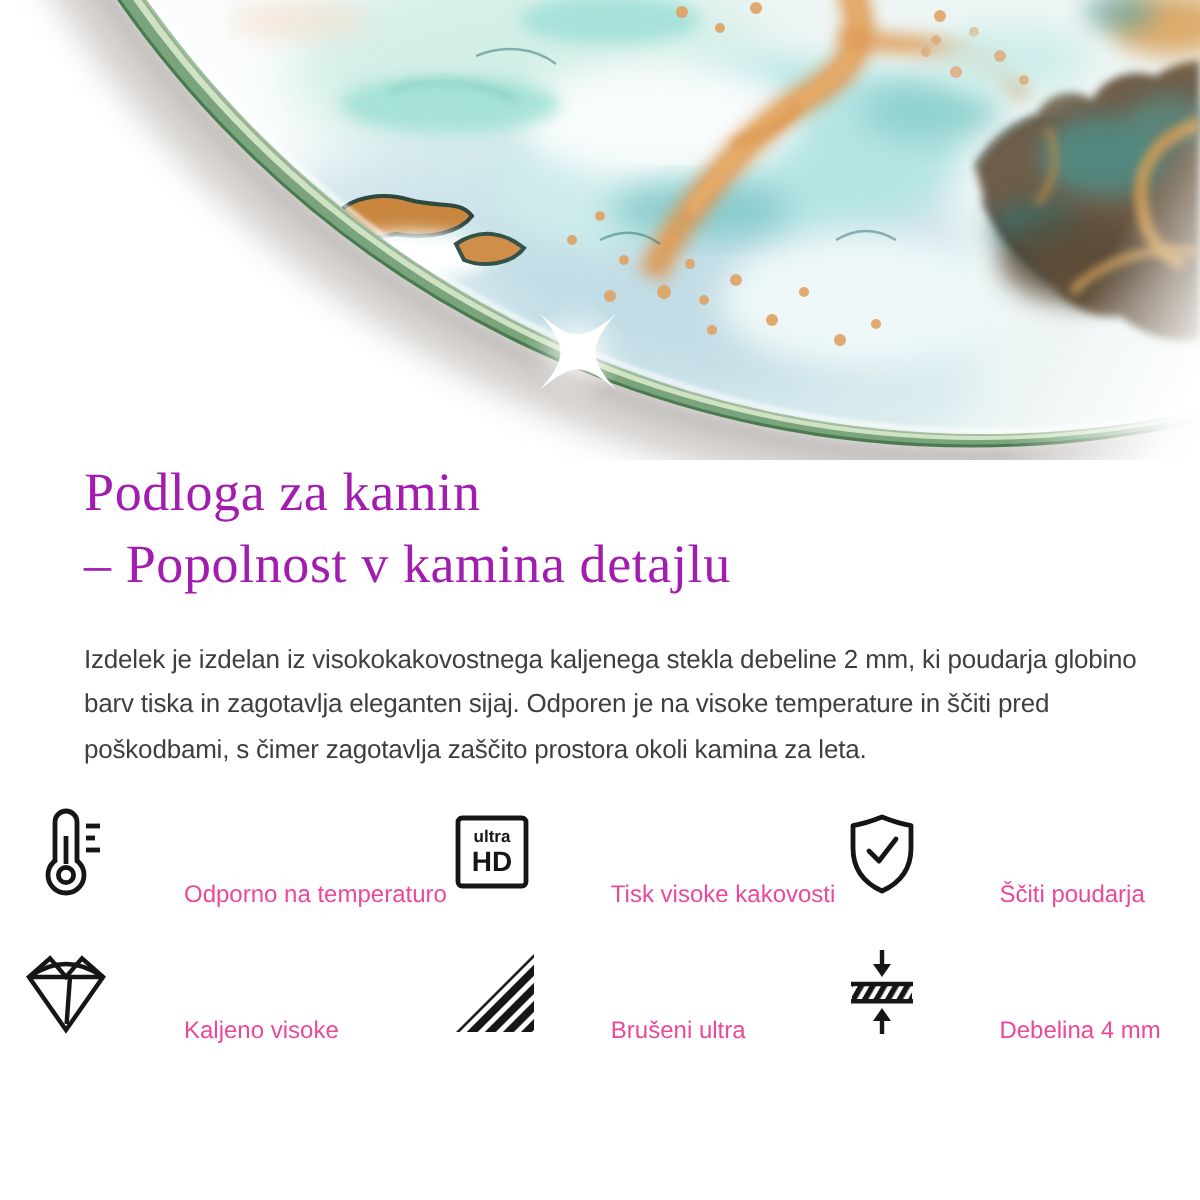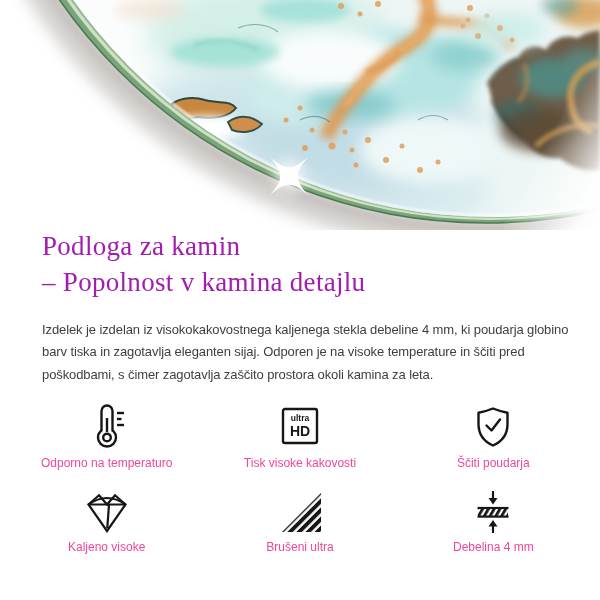--- a/index.html
+++ b/index.html
@@ -6,21 +6,21 @@
   .page{position:relative;width:600px;height:600px;overflow:hidden;background:#fff;
         font-family:"Liberation Sans",sans-serif;}
   .hero{position:absolute;top:0;left:0;width:600px;height:230px;}
   .title{position:absolute;left:42px;top:228px;margin:0;font-family:"Liberation Serif",serif;
          font-weight:400;font-size:27px;line-height:36px;color:#a21caf;letter-spacing:.3px;}
   .title span{display:block;}
   .desc{position:absolute;left:42px;top:306px;width:528px;font-size:13px;line-height:22.4px;
         color:#3e3e3e;letter-spacing:-0.1px;}
   .features{position:absolute;left:10px;top:400px;width:580px;display:grid;
             grid-template-columns:repeat(3,1fr);row-gap:14px;}
-  .feature{display:flex;flex-direction:column;align-items:center;}
+  .feature{display:flex;flex-direction:row;align-items:flex-end;gap:36px;}
   .icon-wrap{height:54px;display:flex;align-items:center;justify-content:center;}
   .feature-label{margin-top:2px;font-size:12px;color:#ec4899;white-space:nowrap;}
   .fsvg{display:block;}
 </style>
 </head>
 <body>
 
 <div class="page">
 
   <div class="hero">
@@ -157,21 +157,21 @@
         <rect x="0" y="0" width="600" height="230" fill="url(#fadeBR)"></rect>
       </g>
     </svg>
   </div>
 
   <h1 class="title">
     <span>Podloga za kamin</span>
     <span>– Popolnost v kamina detajlu</span>
   </h1>
 
-  <p class="desc">Izdelek je izdelan iz visokokakovostnega kaljenega stekla debeline 4 mm, ki poudarja globino barv tiska in zagotavlja eleganten sijaj. Odporen je na visoke temperature in ščiti pred poškodbami, s čimer zagotavlja zaščito prostora okoli kamina za leta.</p>
+  <p class="desc">Izdelek je izdelan iz visokokakovostnega kaljenega stekla debeline 2 mm, ki poudarja globino barv tiska in zagotavlja eleganten sijaj. Odporen je na visoke temperature in ščiti pred poškodbami, s čimer zagotavlja zaščito prostora okoli kamina za leta.</p>
 
   <div class="features">
 
     <div class="feature">
       <div class="icon-wrap">
         <svg class="fsvg" width="46" height="46" viewBox="0 0 46 46">
           <g fill="none" stroke="#161616" stroke-width="2.4">
             <circle cx="23" cy="33.5" r="9"></circle>
             <path d="M17.5,27 V7 a5.5,5.5 0 0 1 11,0 V27" fill="#ffffff"></path>
             <circle cx="23" cy="33.5" r="3.8"></circle>

